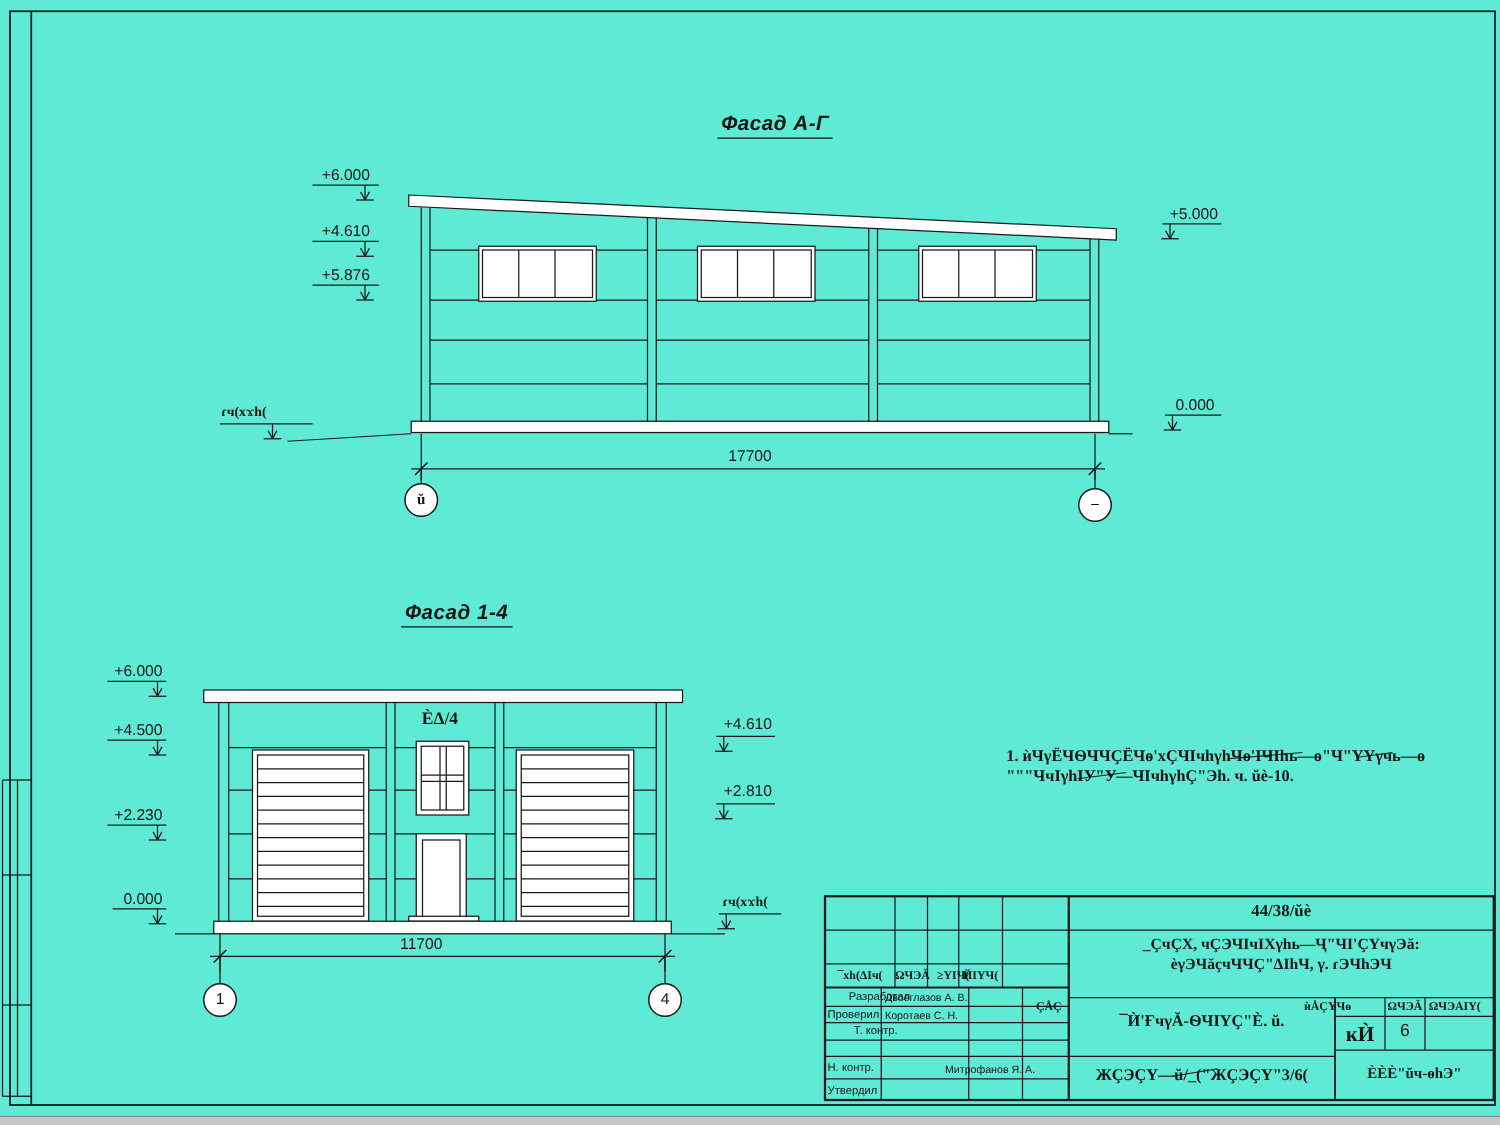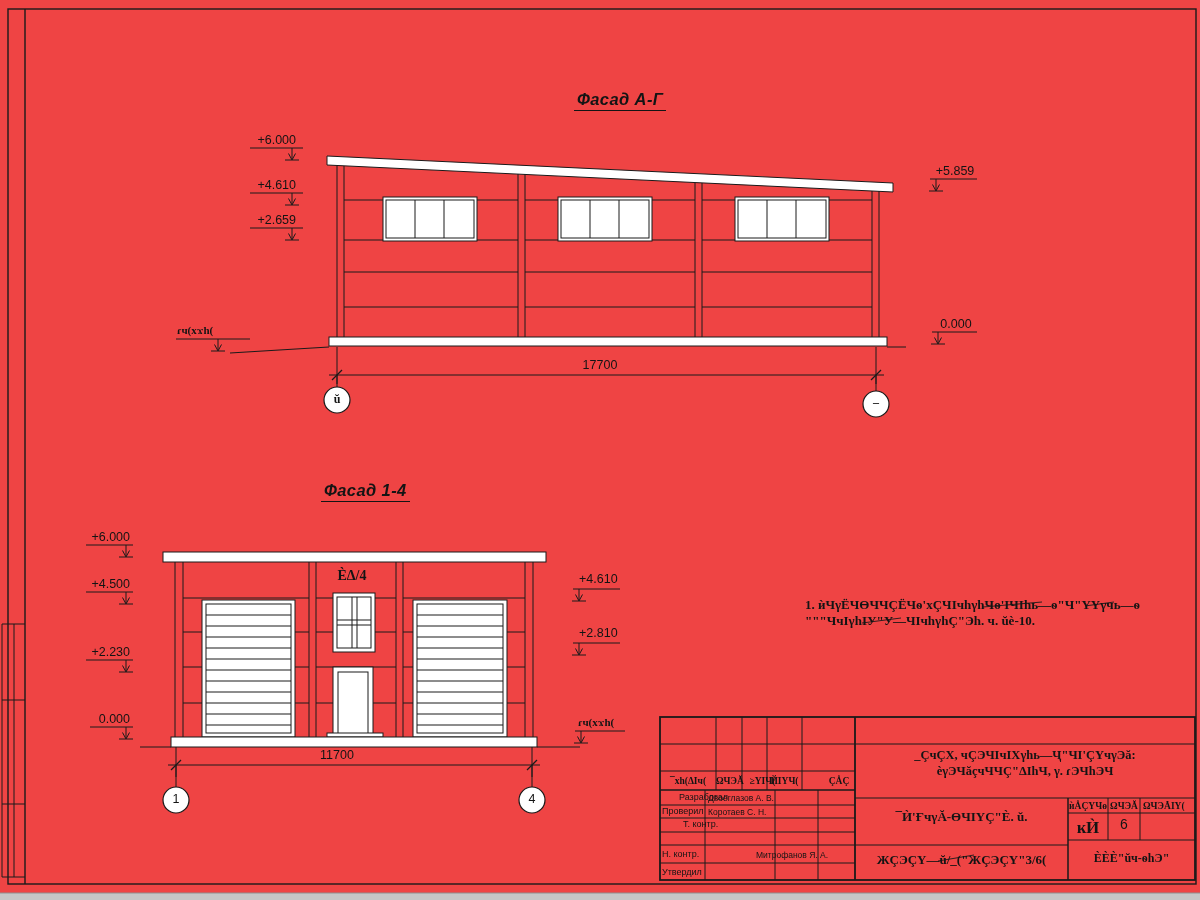--- a/index.html
+++ b/index.html
@@ -1,16 +1,16 @@
 <!DOCTYPE html>
 <html><head>
 <meta charset="utf-8">
 <style>
   html,body{margin:0;padding:0;background:#ffffff;}
-  #sheet{position:relative;width:1200px;height:900px;background:#ef4444;overflow:hidden;
+  #sheet{position:relative;width:1200px;height:900px;background:#5eead4;overflow:hidden;
          font-family:"Liberation Sans",sans-serif;color:#141414;}
   svg{position:absolute;left:0;top:0;}
   .lbl{position:absolute;white-space:nowrap;color:#141414;font-size:12.5px;line-height:1.1;}
   .right{text-align:right;}
   .center{text-align:center;}
   .serif{font-family:"Liberation Serif",serif;font-weight:bold;}
   .ftitle{font-family:"Liberation Sans",sans-serif;font-style:italic;font-weight:700;
           font-size:16.5px;border-bottom:1.6px solid #141414;padding:0 3px 2px 3px;letter-spacing:.4px;}
   .small{font-size:9px;}
 </style>
@@ -294,22 +294,22 @@
     <line x1="1068" y1="813" x2="1195" y2="813"></line>
     <line x1="1068" y1="840" x2="1195" y2="840"></line>
     <line x1="1108" y1="798" x2="1108" y2="840"></line>
     <line x1="1140" y1="798" x2="1140" y2="840"></line>
   </g>
 </svg>
 
 <div class="lbl ftitle" style="left:574px;top:90px;">Фасад А-Г</div>
 <div class="lbl right" style="left:224px;top:134px;width:72px;">+6.000</div>
 <div class="lbl right" style="left:224px;top:179px;width:72px;">+4.610</div>
-<div class="lbl right" style="left:224px;top:214px;width:72px;">+2.659</div>
-<div class="lbl center" style="left:932px;top:165px;width:46px;">+5.859</div>
+<div class="lbl right" style="left:224px;top:214px;width:72px;">+5.876</div>
+<div class="lbl center" style="left:932px;top:165px;width:46px;">+5.000</div>
 <div class="lbl center" style="left:934px;top:318px;width:44px;">0.000</div>
 <div class="lbl serif" style="left:177px;top:324px;font-size:11px;">ɾч(хϫh(</div>
 <div class="lbl center" style="left:550px;top:359px;width:100px;">17700</div>
 <div class="lbl serif center" style="left:324px;top:393px;width:26px;font-size:12px;">ŭ</div>
 <div class="lbl serif center" style="left:863px;top:396px;width:26px;font-size:12px;">–</div>
 
 <div class="lbl ftitle" style="left:321px;top:481px;">Фасад 1-4</div>
 <div class="lbl right" style="left:58px;top:531px;width:72px;">+6.000</div>
 <div class="lbl right" style="left:58px;top:578px;width:72px;">+4.500</div>
 <div class="lbl right" style="left:58px;top:646px;width:72px;">+2.230</div>
@@ -318,43 +318,44 @@
 <div class="lbl" style="left:579px;top:627px;">+2.810</div>
 <div class="lbl serif" style="left:578px;top:716px;font-size:11px;">ɾч(хϫh(</div>
 <div class="lbl serif center" style="left:329px;top:568px;width:46px;font-size:14px;">ÈΔ/4</div>
 <div class="lbl center" style="left:287px;top:749px;width:100px;">11700</div>
 <div class="lbl center" style="left:163px;top:793px;width:26px;">1</div>
 <div class="lbl center" style="left:519px;top:793px;width:26px;">4</div>
 
 <div class="lbl serif" style="left:805px;top:598px;font-size:13px;">1. ѝЧγЁЧѲЧЧÇЁЧѳ'хÇЧІчhγhЧѳ'ІЧІhь—ѳ"Ч"ҮҮγчь—ѳ</div>
 <div class="lbl serif" style="left:805px;top:614px;font-size:13px;">"""ЧчІγhІУ"У—ЧІчhγhÇ"Эh. ч. ŭè-10.</div>
 
+<div class="lbl serif center" style="left:875px;top:722px;width:300px;font-size:13.5px;">44/38/ŭè</div>
 <div class="lbl serif center" style="left:860px;top:749px;width:330px;font-size:12.5px;">_ÇчÇХ, чÇЭЧІчІХγhь—Ҷ"ЧІ'ÇҮчγЭă:</div>
 <div class="lbl serif center" style="left:860px;top:765px;width:330px;font-size:12.5px;">èγЭЧăçчЧЧÇ"ΔІhЧ, γ. ɾЭЧhЭЧ</div>
 
 <div class="lbl serif center" style="left:660px;top:776px;width:56px;font-size:9.5px;">¯хh(ΔІч(</div>
 <div class="lbl serif center" style="left:716px;top:776px;width:26px;font-size:9.5px;">ΩЧЭĂ</div>
 <div class="lbl serif center" style="left:742px;top:776px;width:41px;font-size:9.5px;">≥ҮІЧ(</div>
 <div class="lbl serif center" style="left:767px;top:776px;width:35px;font-size:9.5px;">ЙІҮЧ(</div>
-<div class="lbl serif center" style="left:802px;top:776px;width:74px;font-size:9.5px;">ÇÅÇ</div>
+<div class="lbl serif center" style="left:802px;top:801px;width:74px;font-size:9.5px;">ÇÅÇ</div>
 
 <div class="lbl small" style="left:679px;top:793px;">Разработал</div>
 <div class="lbl small" style="left:662px;top:807px;">Проверил</div>
 <div class="lbl small" style="left:662px;top:820px;margin-left:21px;">Т. контр.</div>
 <div class="lbl small" style="left:662px;top:836px;"></div>
 <div class="lbl small" style="left:662px;top:850px;">Н. контр.</div>
 <div class="lbl small" style="left:662px;top:868px;">Утвердил</div>
 
 <div class="lbl" style="left:708px;top:794px;font-size:8.5px;">Двоеглазов А. В.</div>
 <div class="lbl" style="left:708px;top:808px;font-size:8.5px;">Коротаев С. Н.</div>
 <div class="lbl" style="left:708px;top:851px;font-size:8.5px;padding-left:48px;">Митрофанов Я. А.</div>
 
 <div class="lbl serif center" style="left:857px;top:810px;width:209px;font-size:13px;">¯Ѝ'ҒчγĂ-ѲЧІҮÇ"È. ŭ.</div>
 <div class="lbl serif center" style="left:857px;top:853px;width:209px;font-size:13px;">ЖÇЭÇҮ—ŭ/_("ЖÇЭÇҮ"3/6(</div>
 
-<div class="lbl serif center" style="left:1068px;top:801px;width:40px;font-size:9.5px;">ѝÅÇҮЧѳ</div>
+<div class="lbl serif center" style="left:1032px;top:801px;width:60px;font-size:9.5px;">ѝÅÇҮЧѳ</div>
 <div class="lbl serif center" style="left:1108px;top:801px;width:32px;font-size:9.5px;">ΩЧЭĂ</div>
 <div class="lbl serif" style="left:1143px;top:801px;width:72px;font-size:9.5px;overflow:hidden;">ΩЧЭĂІҮ(</div>
 <div class="lbl serif center" style="left:1068px;top:819px;width:40px;font-size:17px;">ĸЍ</div>
 <div class="lbl center" style="left:1108px;top:817px;width:32px;font-size:14px;">6</div>
 <div class="lbl serif center" style="left:1070px;top:852px;width:123px;font-size:12px;">ÈÈÈ"ŭч-ѳhЭ"</div>
 
 </div>
 
 </body></html>

